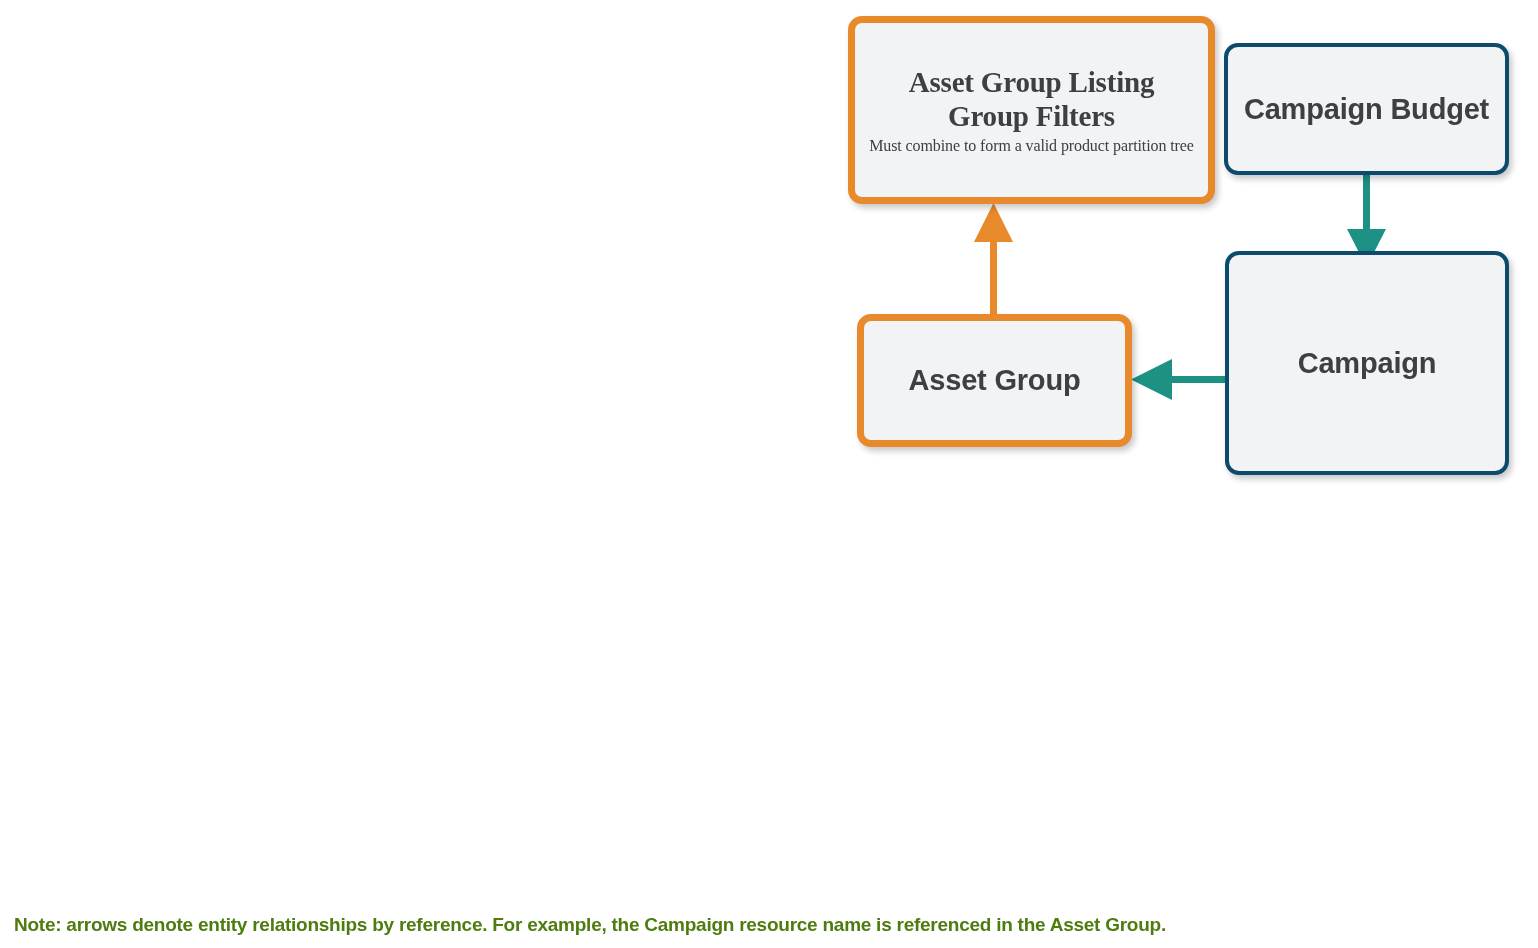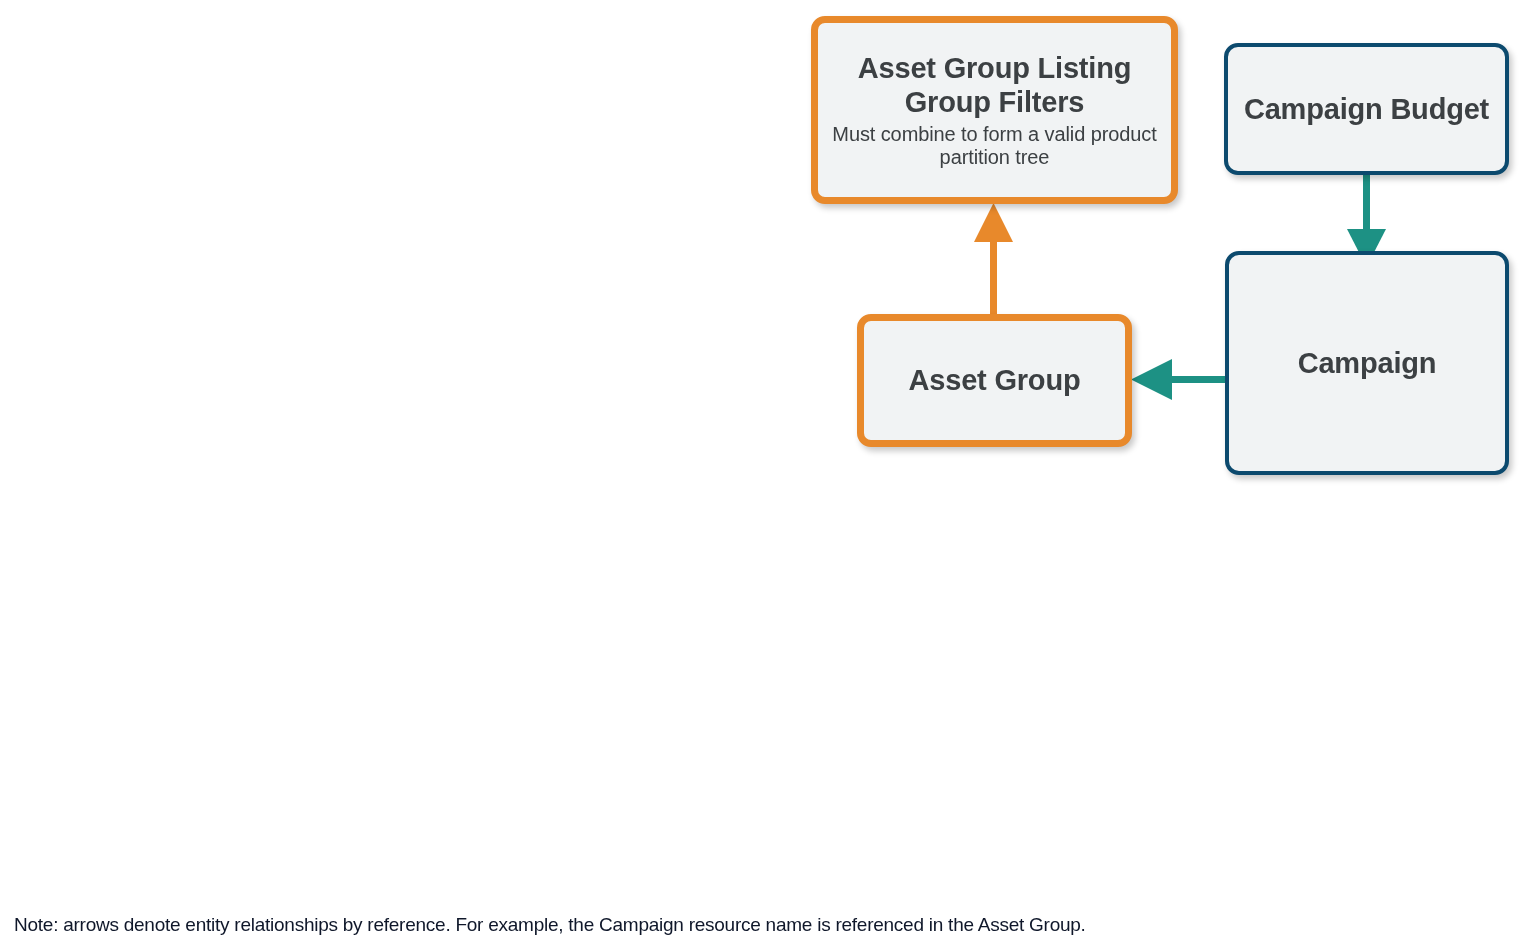--- a/index.html
+++ b/index.html
@@ -45,31 +45,31 @@
   }
 
   .node-title {
     font-size: 29px;
     font-weight: bold;
     color: #3C4043;
     line-height: 1.18;
     letter-spacing: -0.2px;
   }
   .node-sub {
-    font-size: 20px;
+    font-size: 16px;
     font-weight: normal;
     color: #3C4043;
     line-height: 1.16;
     letter-spacing: -0.1px;
     margin-top: 4px;
   }
 
   
   #node-aglgf {
-    left: 811px;  top: 16px;  width: 367px; height: 188px;
+    left: 848px;  top: 16px;  width: 367px; height: 188px; font-family: Liberation Serif, serif;
   }
   #node-asset-group {
     left: 857px;  top: 314px; width: 275px; height: 133px; text-align: right;
   }
   #node-campaign-budget {
     left: 1224px; top: 43px;  width: 285px; height: 132px;
   }
   #node-campaign {
     left: 1225px; top: 251px; width: 284px; height: 224px;
   }
@@ -82,22 +82,22 @@
     height: 948px;
     pointer-events: none;
   }
 
   
   #note {
     position: absolute;
     left: 14px;
     top: 914px;
     font-size: 19px;
-    font-weight: normal;
-    color: #0f172a;
+    font-weight: bold;
+    color: #4d7c0f;
     letter-spacing: -0.25px;
     white-space: nowrap;
   }
 </style>
 </head>
 <body>
 
 <div id="canvas">
 
   <svg id="edges" viewBox="0 0 1538 948" width="1538" height="948" xmlns="http://www.w3.org/2000/svg">

